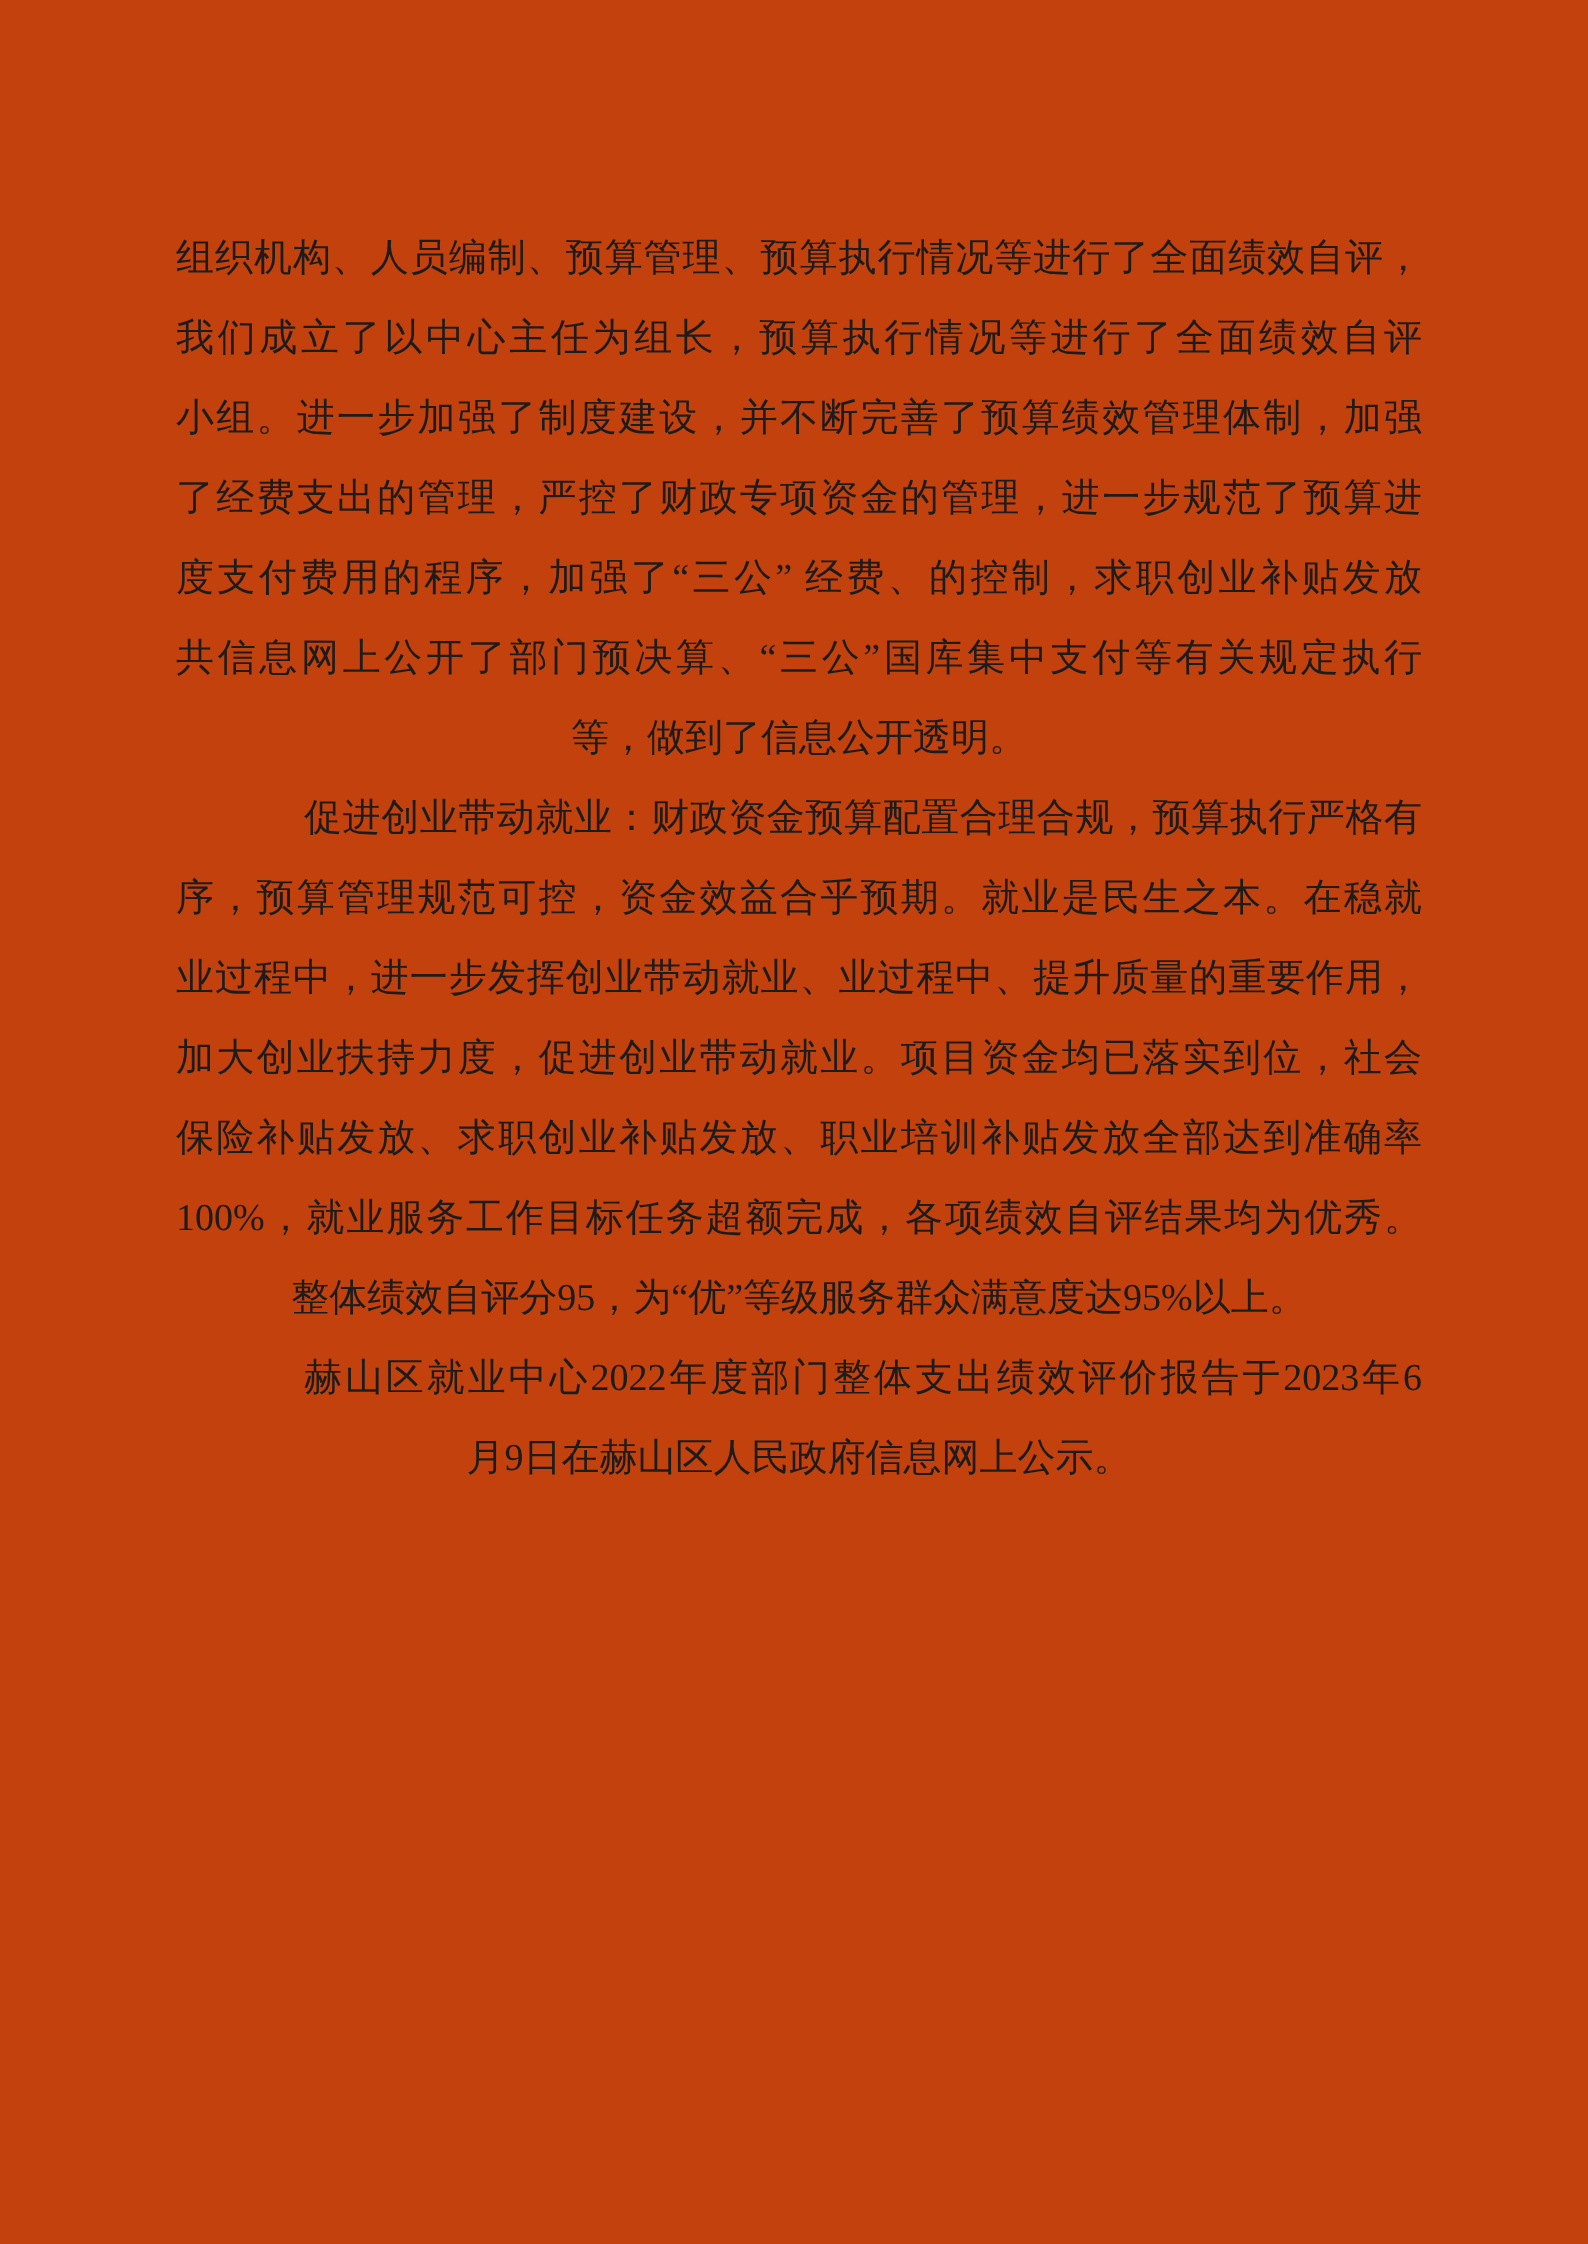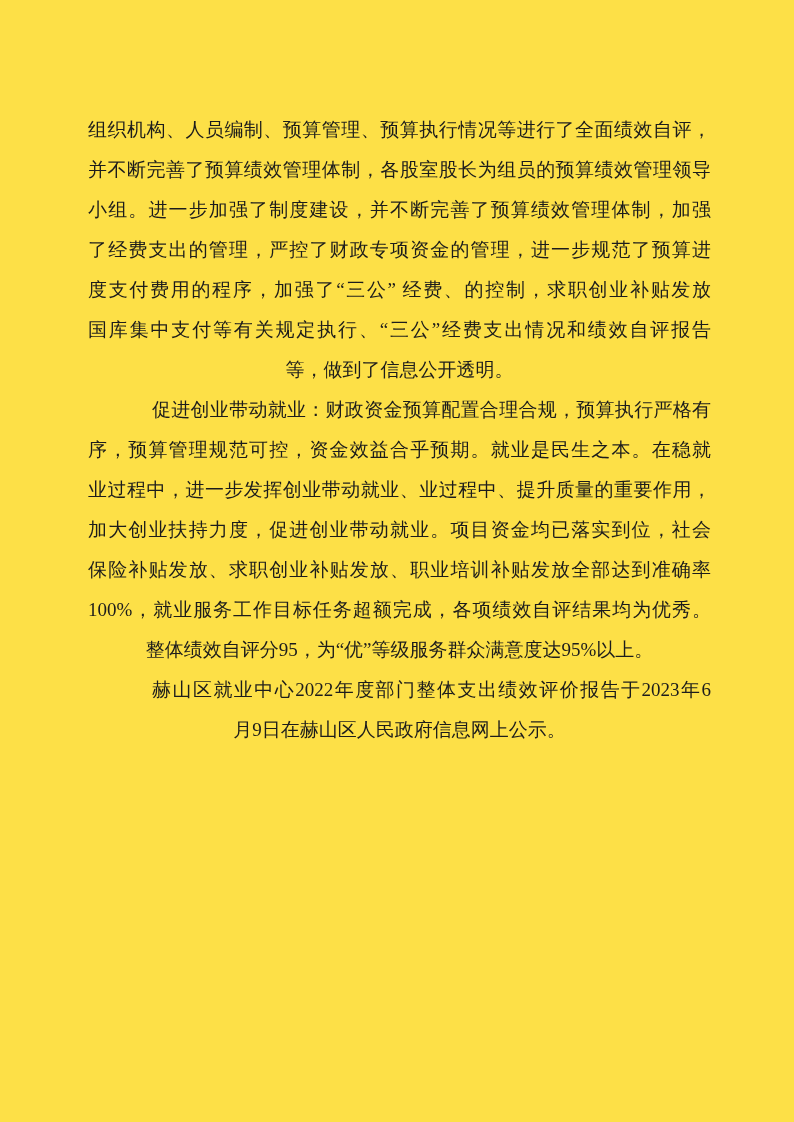--- a/index.html
+++ b/index.html
@@ -13,21 +13,21 @@
     background: #ffffff;
     position: relative;
     font-family: "Liberation Serif", "DejaVu Serif", serif;
   }
   .page {
     position: absolute;
     left: 0;
     top: 0;
     width: 794px;
     height: 1122px;
-    background: #fde047;
+    background: #c2410c;
     color: #1c1c1c;
     overflow: hidden;
   }
   .content {
     position: absolute;
     left: 88px;
     top: 110px;
     width: 623px;
   }
   .para {
@@ -60,25 +60,25 @@
   }
 </style>
 </head>
 <body>
 
 <div class="page">
   <div class="content">
 
     <div class="para">
       <div class="ln j">组织机构、人员编制、预算管理、预算执行情况等进行了全面绩效自评，</div>
-      <div class="ln j">并不断完善了预算绩效管理体制，各股室股长为组员的预算绩效管理领导</div>
+      <div class="ln j">我们成立了以中心主任为组长，预算执行情况等进行了全面绩效自评</div>
       <div class="ln j">小组。进一步加强了制度建设，并不断完善了预算绩效管理体制，加强</div>
       <div class="ln j">了经费支出的管理，严控了财政专项资金的管理，进一步规范了预算进</div>
       <div class="ln j">度支付费用的程序，加强了“三公” 经费、的控制，求职创业补贴发放</div>
-      <div class="ln j">国库集中支付等有关规定执行、“三公”经费支出情况和绩效自评报告</div>
+      <div class="ln j">共信息网上公开了部门预决算、“三公”国库集中支付等有关规定执行</div>
       <div class="ln">等，做到了信息公开透明。</div>
     </div>
 
     <div class="para">
       <div class="ln j ind">促进创业带动就业：财政资金预算配置合理合规，预算执行严格有</div>
       <div class="ln j">序，预算管理规范可控，资金效益合乎预期。就业是民生之本。在稳就</div>
       <div class="ln j">业过程中，进一步发挥创业带动就业、业过程中、提升质量的重要作用，</div>
       <div class="ln j">加大创业扶持力度，促进创业带动就业。项目资金均已落实到位，社会</div>
       <div class="ln j">保险补贴发放、求职创业补贴发放、职业培训补贴发放全部达到准确率</div>
       <div class="ln j">100%，就业服务工作目标任务超额完成，各项绩效自评结果均为优秀。</div>

